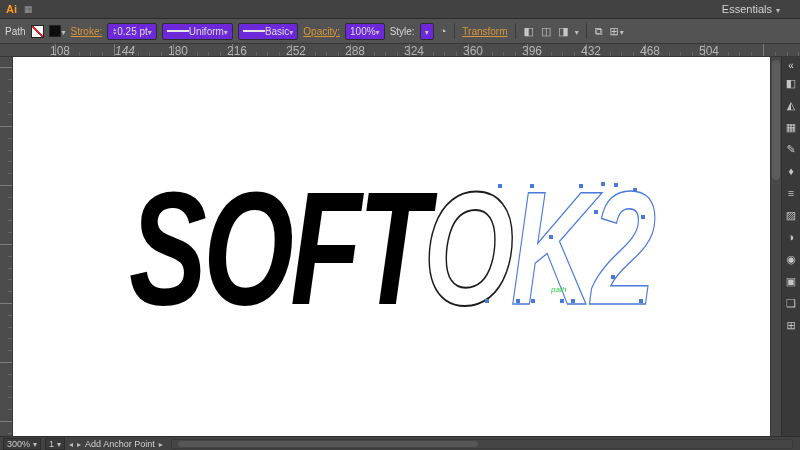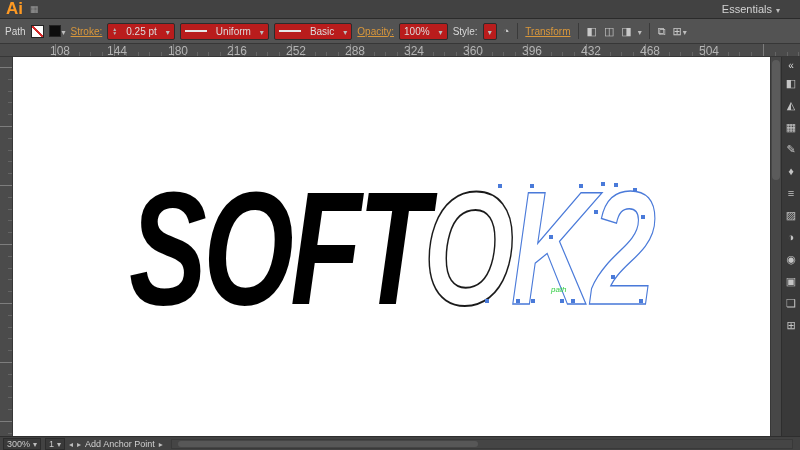--- a/index.html
+++ b/index.html
@@ -8,39 +8,39 @@
     width:800px; height:450px; position:relative; overflow:hidden;
     font-family:"Liberation Sans", sans-serif;
     background:#3f3f3f; display:flex; flex-direction:column;
     color:#cfcfcf; user-select:none;
   }
   
   .menubar {
     height:19px; background:#424242; border-bottom:1px solid #2b2b2b;
     display:flex; align-items:center; font-size:11px; flex:0 0 auto;
   }
-  .app-logo { color:#ff9a23; font-weight:bold; font-size:17px; padding:0 7px 0 6px; }
+  .app-logo { color:#ff9a23; font-weight:bold; font-size:11px; padding:0 7px 0 6px; }
   .appbar-grid { color:#9a9a9a; font-size:9px; padding-right:8px; }
   .menu-item { padding:0 7px; color:#d2d2d2; }
   .menubar-right { margin-left:auto; display:flex; align-items:center; gap:4px; padding-right:20px; }
   .workspace { display:flex; align-items:center; gap:4px; color:#d2d2d2; }
   
   .controlbar {
     height:25px; background:#535353; border-bottom:1px solid #373737;
     display:flex; align-items:center; gap:5px; padding:0 5px; font-size:10px; flex:0 0 auto;
   }
   .cb-label { color:#d8d8d8; }
   .cb-link { color:#d9973b; text-decoration:underline; }
   .swatch { width:13px; height:13px; border:1px solid #242424; display:inline-block; }
   .swatch-none { background:
       linear-gradient(to top right, transparent 44%, #d42a2a 44%, #d42a2a 56%, transparent 56%), #fff; }
   .swatch-black { background:#0d0d0d; width:12px; height:12px; }
   .field {
-    background:#b91c1c; border:1px solid #2c2c2c; border-radius:2px;
-    height:17px; display:inline-flex; align-items:center; gap:9px; padding:0 4px; color:#dcdcdc;
+    background:#6d28d9; border:1px solid #2c2c2c; border-radius:2px;
+    height:17px; display:inline-flex; align-items:center; gap:0; padding:0 4px; color:#dcdcdc;
   }
   .stepper { display:inline-flex; flex-direction:column; line-height:4px; font-size:5px; color:#b5b5b5; }
   .chev-down::after { content:"▾"; font-size:8px; color:#bdbdbd; }
   .tri-right::after { content:"▸"; font-size:8px; color:#bdbdbd; }
   .tri-left::after  { content:"◂"; font-size:8px; color:#bdbdbd; }
   .line-preview { width:22px; height:2px; background:#e6e6e6; display:inline-block; }
   .cb-icon { color:#c9c9c9; font-size:11px; padding:0 1px; }
   .cb-sep { width:1px; height:16px; background:#3a3a3a; margin:0 2px; }
   
   .hruler {
@@ -159,21 +159,21 @@
     <span class="cb-sep"></span>
     <span class="cb-icon">⧉</span>
     <span style="display:inline-flex;align-items:center;">
       <span class="cb-icon">⊞</span>
       <span class="chev-down"></span>
     </span>
   </div>
 
   <div class="hruler" id="hruler">
       <span class="hruler-num" style="left: 50px;">108</span>
-      <span class="hruler-num" style="left: 107px;">144</span>
+      <span class="hruler-num" style="left: 115px; font-style: italic;">144</span>
       <span class="hruler-num" style="left: 168px;">180</span>
       <span class="hruler-num" style="left: 227px;">216</span>
       <span class="hruler-num" style="left: 286px;">252</span>
       <span class="hruler-num" style="left: 345px;">288</span>
       <span class="hruler-num" style="left: 404px;">324</span>
       <span class="hruler-num" style="left: 463px;">360</span>
       <span class="hruler-num" style="left: 522px;">396</span>
       <span class="hruler-num" style="left: 581px;">432</span>
       <span class="hruler-num" style="left: 640px;">468</span>
       <span class="hruler-num" style="left: 699px;">504</span>

